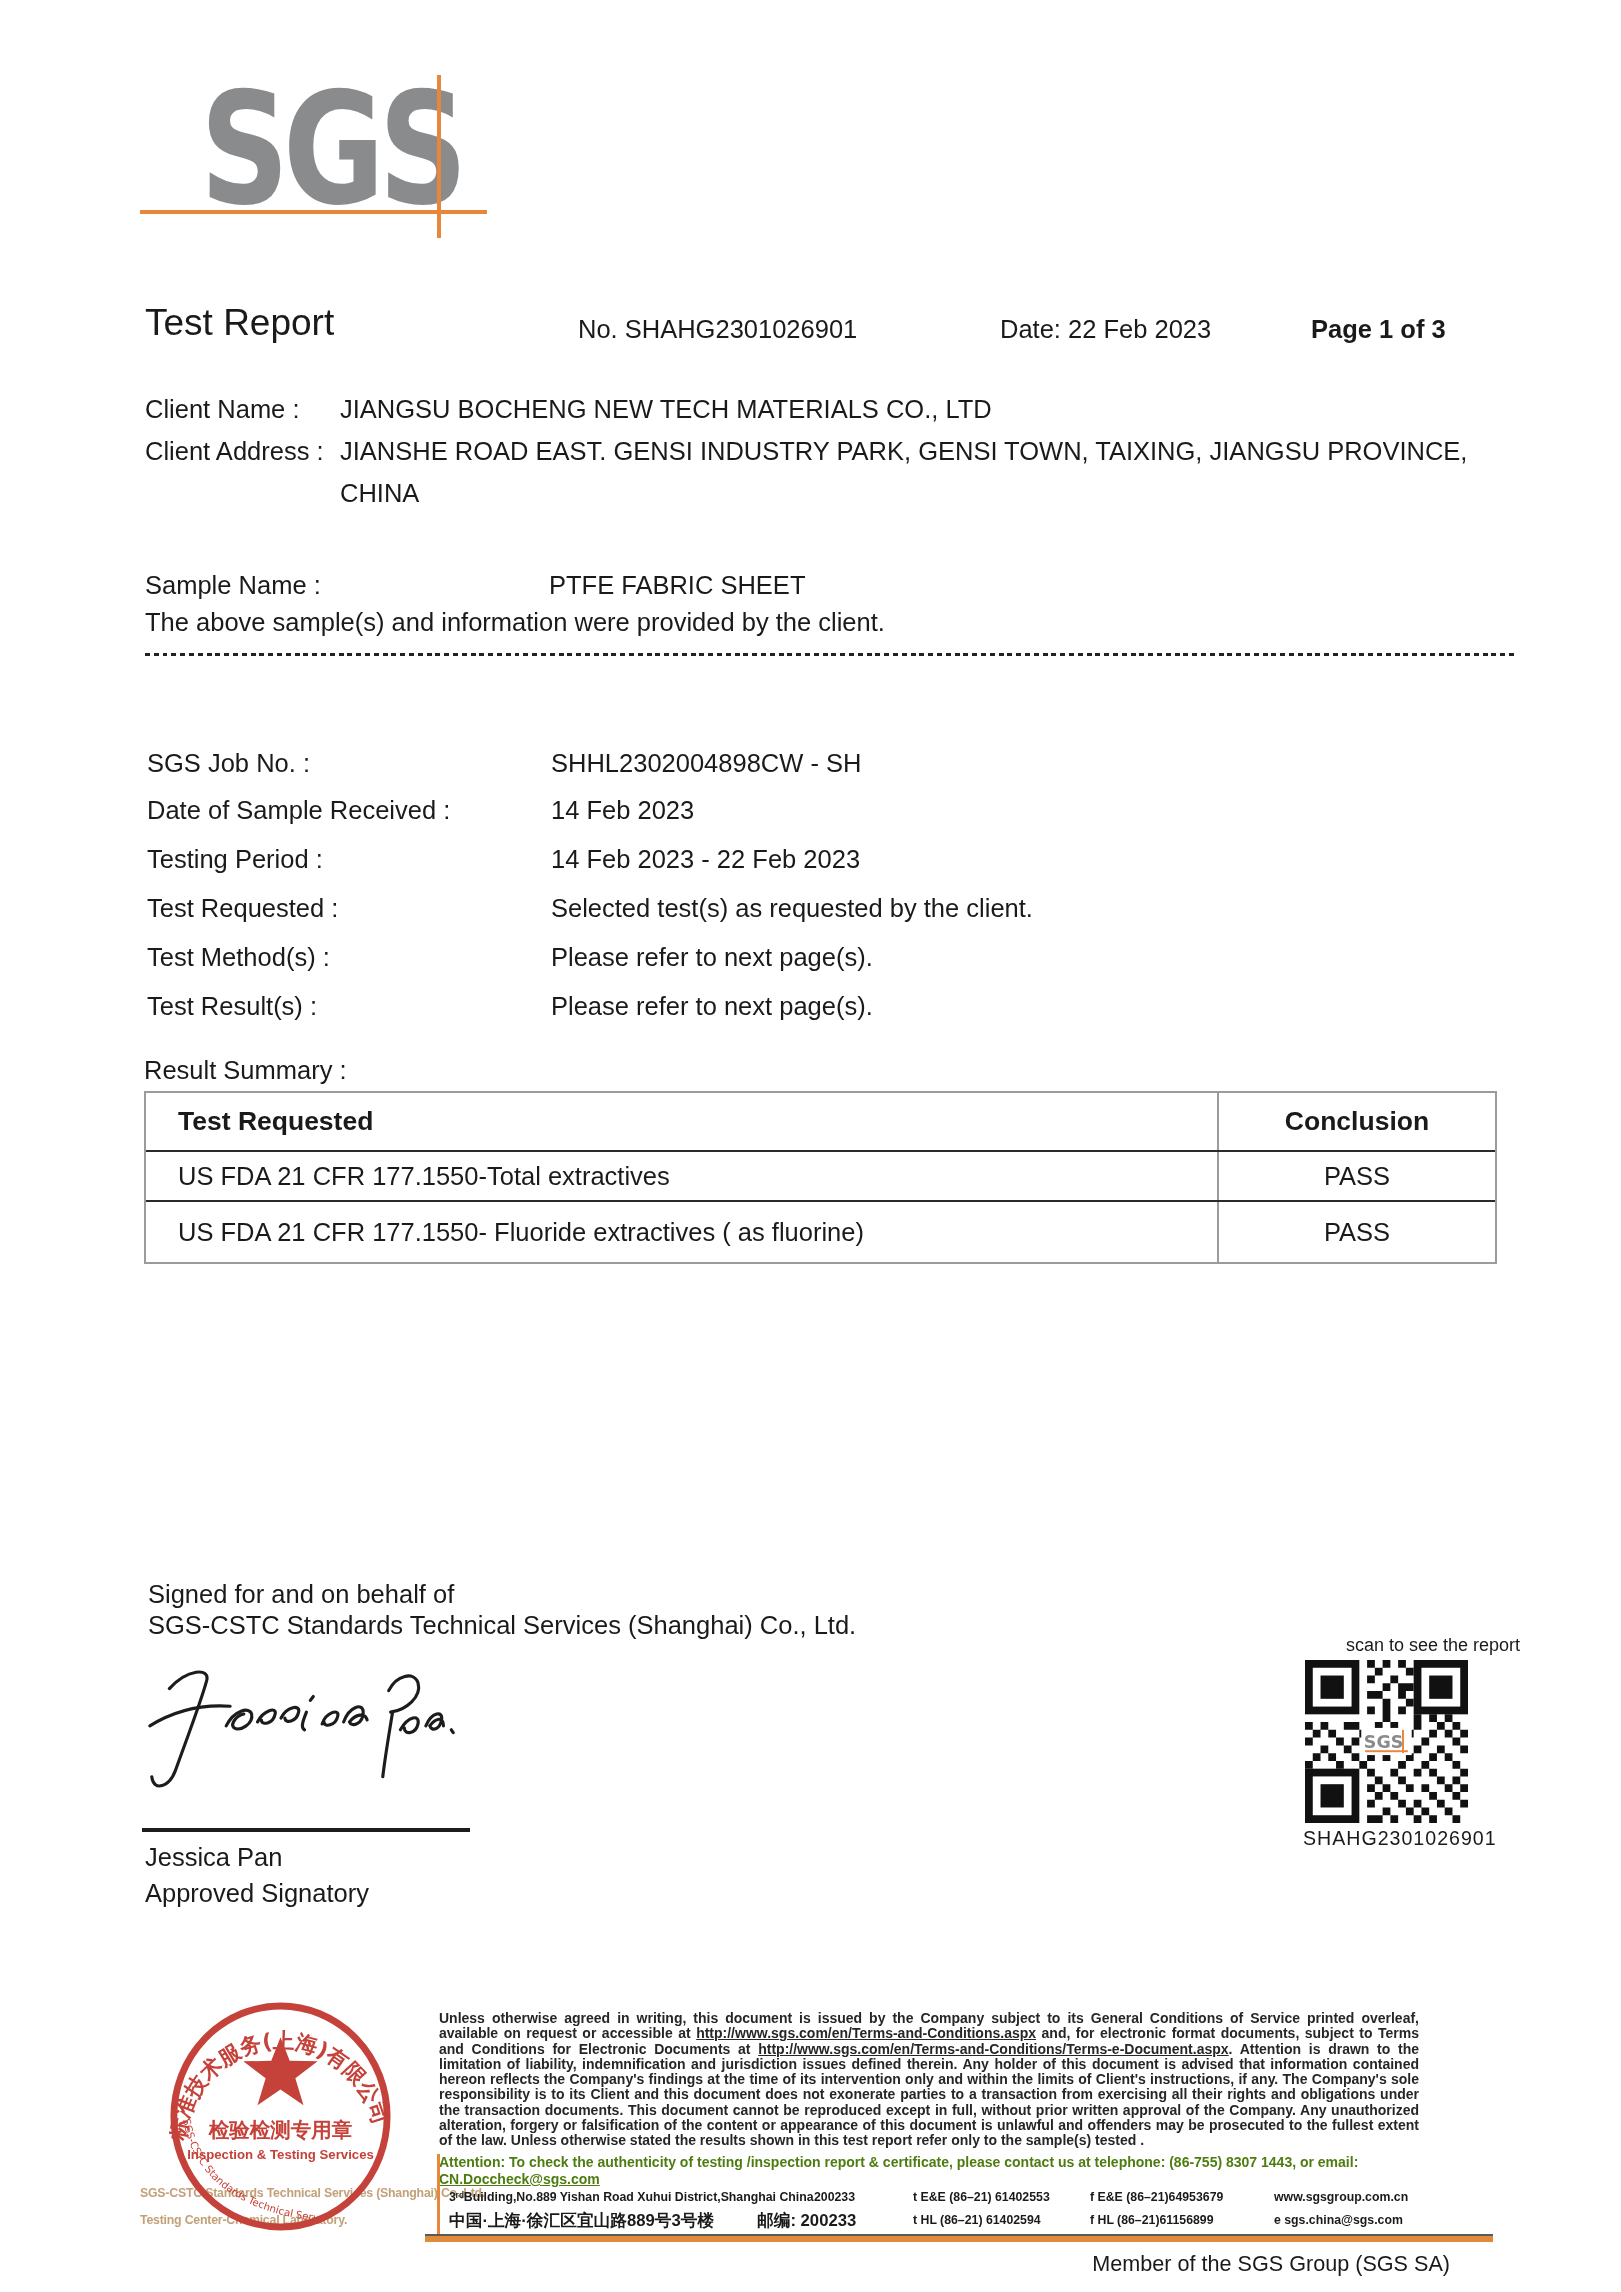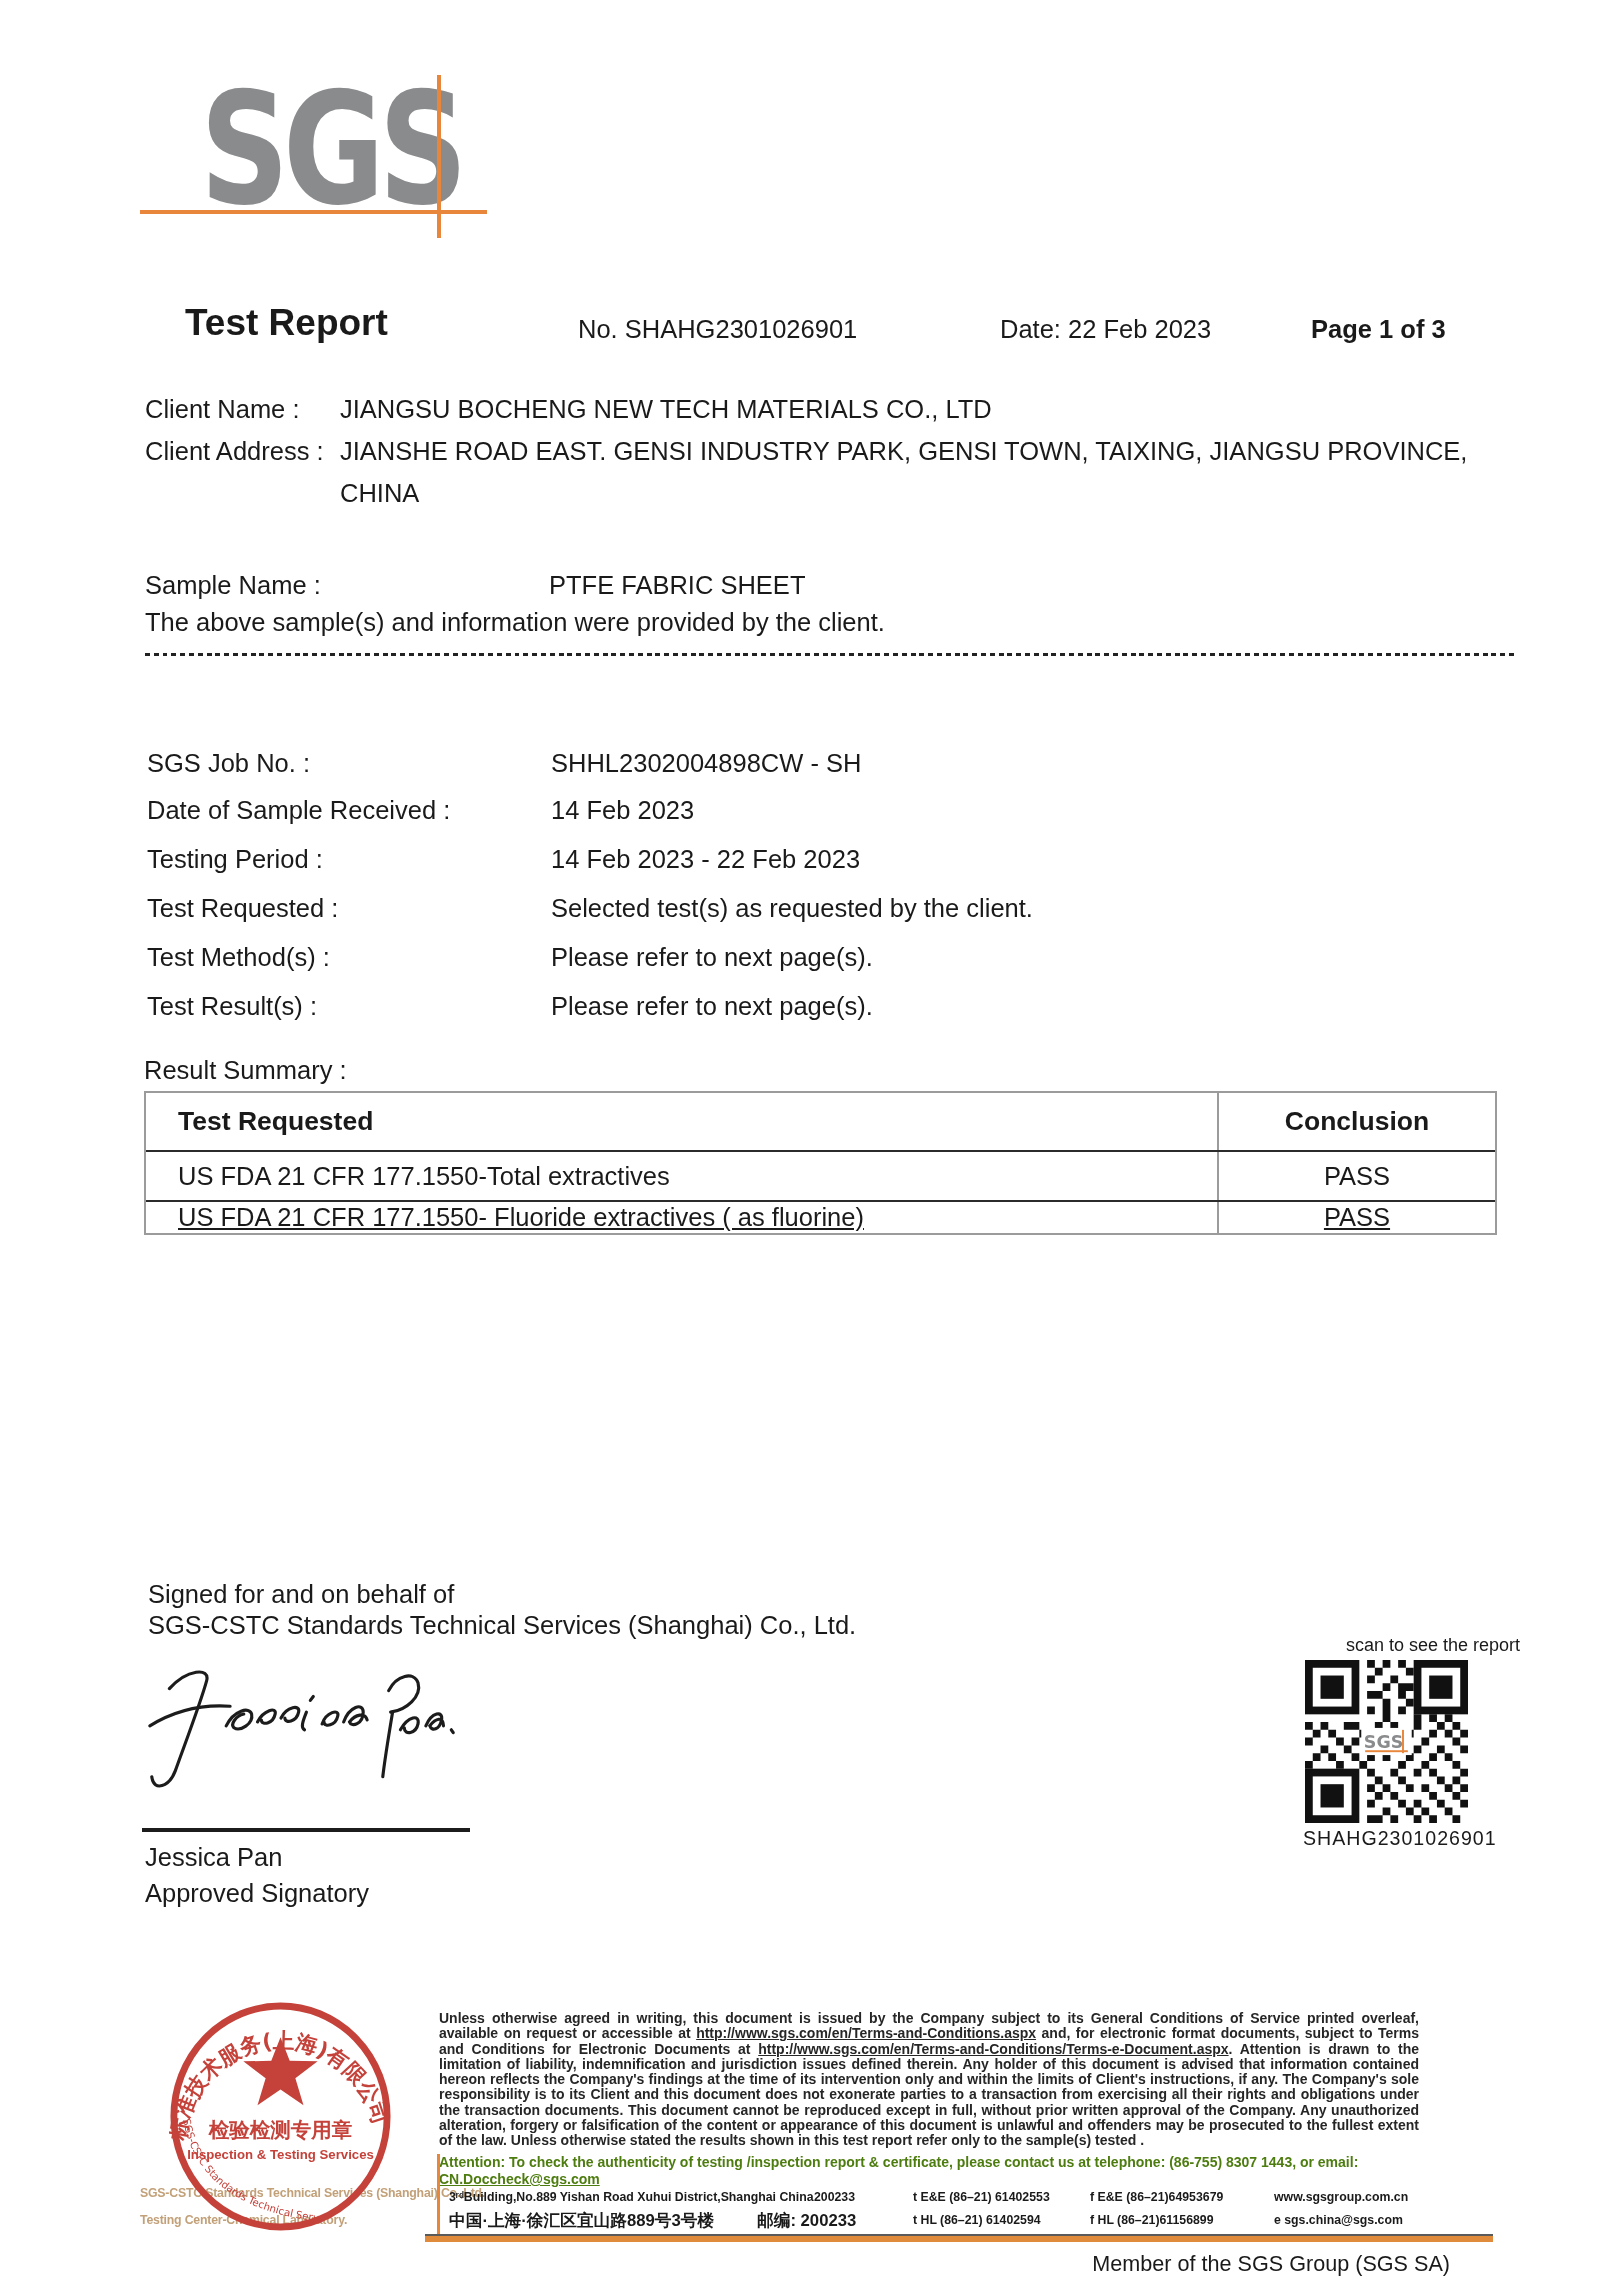--- a/index.html
+++ b/index.html
@@ -5,37 +5,37 @@
   html,body{margin:0;padding:0;background:#ffffff;}
   .page{position:relative;width:1621px;height:2293px;background:#fff;overflow:hidden;
         font-family:"Liberation Sans",sans-serif;color:#1a1a1a;}
   .abs{position:absolute;}
   
   .logo-text{font-family:"DejaVu Sans",sans-serif;font-weight:bold;color:#8a8b8d;
              font-size:155px;line-height:147px;letter-spacing:-7.8px;
              transform:scaleX(0.80);transform-origin:left top;}
   .cross{background:#e8873b;}
   
-  .title{font-size:37px;font-weight:bold;margin-left:40px;}
+  .title{font-size:37px;font-weight:normal;}
   .h-item{font-size:25.5px;}
   .body-txt{font-size:25.5px;}
   .note-txt{font-size:25.5px;}
   .dashline{height:2.9px;background:repeating-linear-gradient(90deg,#222 0 4.9px,transparent 4.9px 8.8px);}
   .frow .flabel{position:absolute;left:0;}
   .frow .fvalue{position:absolute;left:404px;}
   
   .rs-table{border:2px solid #9b9b9b;width:1353px;box-sizing:border-box;}
   .rs-row{display:flex;box-sizing:border-box;}
   .rs-row .c1{width:1073px;box-sizing:border-box;padding-left:32px;display:flex;align-items:center;
               border-right:2px solid #9b9b9b;font-size:25.5px;}
   .rs-row .c2{flex:1;display:flex;align-items:center;justify-content:center;font-size:25.5px;}
   .rs-head{height:59px;border-bottom:2.9px solid #2b2b2b;}
   .rs-head .c1,.rs-head .c2{font-weight:bold;font-size:26.5px;}
   .rs-r1{height:50px;border-bottom:2.9px solid #2b2b2b;}
-  .rs-r2{height:31px;text-decoration:underline;}
+  .rs-r2{height:60px;}
   
   .sig-line{height:3.9px;background:#1c1c1c;}
   
   .qr-cap{font-size:18px;margin-left:42px;}
   .qr-code-label{font-size:19.6px;letter-spacing:1px;}
   
   .legal{font-size:14px;line-height:15.3px;font-weight:bold;color:#262626;text-align:justify;}
   .legal .u{text-decoration:underline;}
   .attn{font-size:14px;line-height:17px;font-weight:bold;color:#4d7c0f;}
   .attn .u{text-decoration:underline;}

